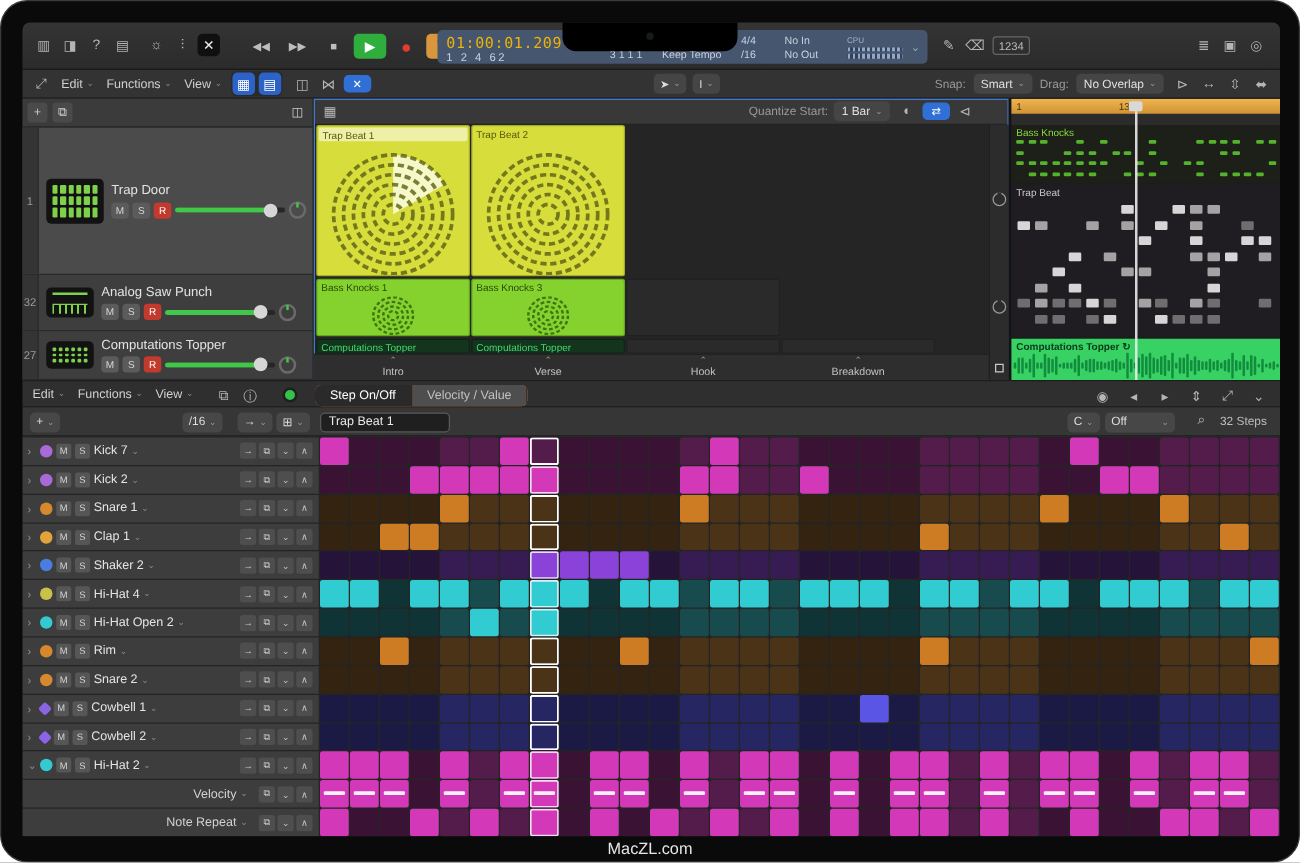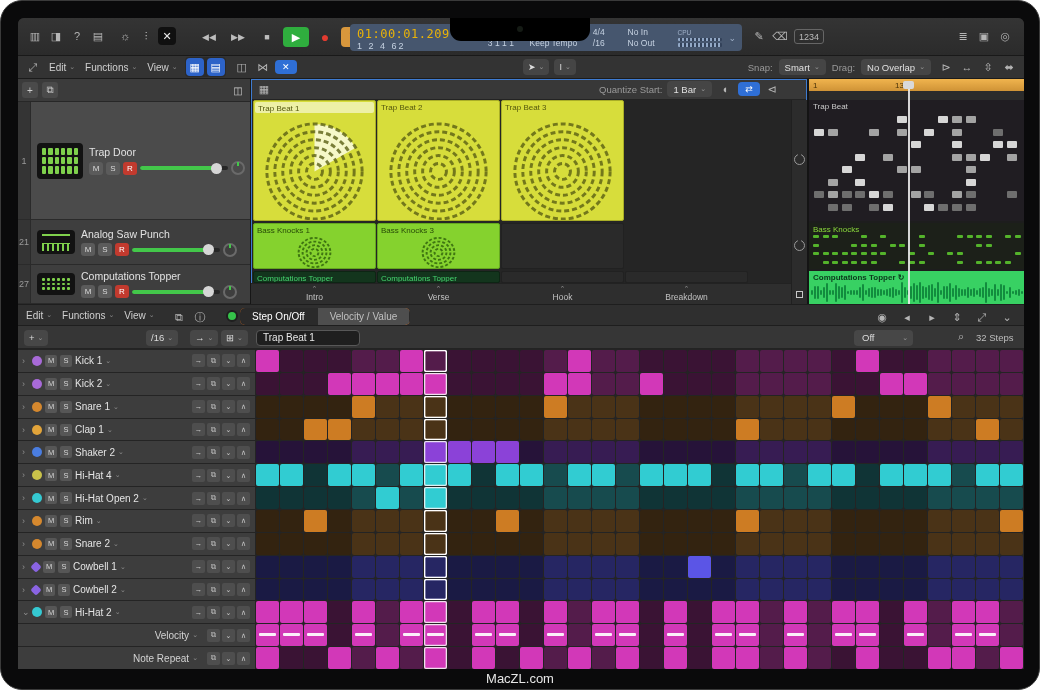--- a/index.html
+++ b/index.html
@@ -125,33 +125,33 @@
   .wave { position:absolute; left:0; right:0; top:11px; bottom:1px; display:flex; align-items:center; gap:1px; padding:0 2px; overflow:hidden; }
   .wbar { width:2px; flex-shrink:0; background:#128c3e; border-radius:1px; }
   .playhead { position:absolute; left:99px; top:10px; bottom:0; width:2px; background:rgba(235,235,235,0.9); z-index:5; }
   .ph-cap { position:absolute; left:94px; top:2px; width:11px; height:8px; background:#d9d9d9; border-radius:2px; z-index:6; }
 
   
   .seq-toolbar { position:relative; height:22px; background:#2f2f2f; border-top:1px solid #1e1e1e; border-bottom:1px solid #1e1e1e; }
   #seq-menus { position:absolute; left:8px; top:0; height:100%; }
   #seq-hicons { position:absolute; left:152px; top:3px; }
   .rec-dot { position:absolute; left:208px; top:5px; width:12px; height:12px; border-radius:50%; background:#35c24a; border:2px solid #1f1f1f; }
-  .mode-tabs { position:absolute; left:222px; top:2.5px; display:flex; background:#f97316; border-radius:5px; overflow:hidden; height:17px;text-align:center; }
+  .mode-tabs { position:absolute; left:234px; top:2.5px; display:flex; background:#f97316; border-radius:5px; overflow:hidden; height:17px;text-align:center; }
   .mode-tab { padding:0 12px; font-size:10px; color:#c0c0c0; display:flex; align-items:center; background:#4e4e4e; border-right:1px solid #2a2a2a; }
   .mode-tab.active { background:#2a2a2a; color:#fff; }
   .right-icons { position:absolute; right:8px; top:3px; gap:7px; display:flex; }
 
   .pattern-bar { position:relative; height:23px; background:#363636; border-bottom:1px solid #232323; }
   .pb-box { position:absolute; top:3.5px; height:16px; background:#474747; border-radius:4px; display:flex; align-items:center; gap:3px; padding:0 5px; color:#ddd; font-size:9.5px; }
   .pb-add { left:6px; }
   .pb-div { left:128px; }
   .pb-t1 { left:172px; }
   .pb-t2 { left:203px; }
   .pb-key { left:836px; }
-  .pb-scale { left:839px; width:56px; }
+  .pb-scale { left:866px; width:56px; }
   .pb-field { position:absolute; left:238px; top:3.5px; width:104px; height:16px; background:#1f1f1f; border:1px solid #585858; border-radius:4px; color:#e8e8e8; font-size:10px; display:flex; align-items:center; padding:0 6px; }
   .pb-search { position:absolute; left:940px; top:4px; color:#b5b5b5; font-size:11px; }
   .pb-len { position:absolute; left:958px; top:6px; color:#bdbdbd; font-size:9.5px; }
 
   #seq-rows { height:320px; background:#242424; display:flex; flex-direction:column; gap:1px; padding-top:1px; }
   .seq-row { flex:1; display:flex; min-height:0; }
   .seq-panel { width:237px; background:#3d3d3d; display:flex; align-items:center; gap:3px; padding:0 5px 0 4px; flex-shrink:0; }
   .disc { color:#8f8f8f; font-size:9px; width:7px; }
   .row-icon { width:10px; height:10px; border-radius:50%; flex-shrink:0; }
   .row-icon.diamond { border-radius:2px; transform:rotate(45deg); width:8px; height:8px; }
@@ -330,21 +330,21 @@
                   <div class="msr r">R</div>
                   <div class="slider">
                     <div class="fill"></div>
                     <div class="knob"></div>
                   </div>
                   <div class="pan"></div>
                 </div>
               </div>
             </div>
             <div class="track-row th1">
-              <div class="num">21</div>
+              <div class="num">32</div>
               <div class="t-icon">
                 <div class="synth-line"></div>
                 <div class="synth-keys"></div>
               </div>
               <div class="t-body">
                 <div class="t-name">Analog Saw Punch</div>
                 <div class="t-ctrl">
                   <div class="msr">M</div>
                   <div class="msr">S</div>
                   <div class="msr r">R</div>
@@ -433,31 +433,20 @@
                 <div class="cell-name">Trap Beat 2</div>
                 <svg class="cell-svg" viewBox="0 0 122 107" preserveAspectRatio="none">
                   <circle cx="61" cy="58" r="8" fill="none" stroke="rgba(90,95,20,0.8)" stroke-width="3" stroke-dasharray="5 3"></circle>
                   <circle cx="61" cy="58" r="16" fill="none" stroke="rgba(90,95,20,0.8)" stroke-width="3" stroke-dasharray="5 3"></circle>
                   <circle cx="61" cy="58" r="24" fill="none" stroke="rgba(90,95,20,0.8)" stroke-width="3" stroke-dasharray="5 3"></circle>
                   <circle cx="61" cy="58" r="32" fill="none" stroke="rgba(90,95,20,0.8)" stroke-width="3" stroke-dasharray="5 3"></circle>
                   <circle cx="61" cy="58" r="40" fill="none" stroke="rgba(90,95,20,0.8)" stroke-width="3" stroke-dasharray="5 3"></circle>
                   <circle cx="61" cy="58" r="48" fill="none" stroke="rgba(90,95,20,0.8)" stroke-width="3" stroke-dasharray="5 3"></circle>
                 </svg>
               </div>
-              <div class="ll-cell cell-trap">
-                <div class="cell-name">Trap Beat 3</div>
-                <svg class="cell-svg" viewBox="0 0 122 107" preserveAspectRatio="none">
-                  <circle cx="61" cy="58" r="8" fill="none" stroke="rgba(90,95,20,0.8)" stroke-width="3" stroke-dasharray="5 3"></circle>
-                  <circle cx="61" cy="58" r="16" fill="none" stroke="rgba(90,95,20,0.8)" stroke-width="3" stroke-dasharray="5 3"></circle>
-                  <circle cx="61" cy="58" r="24" fill="none" stroke="rgba(90,95,20,0.8)" stroke-width="3" stroke-dasharray="5 3"></circle>
-                  <circle cx="61" cy="58" r="32" fill="none" stroke="rgba(90,95,20,0.8)" stroke-width="3" stroke-dasharray="5 3"></circle>
-                  <circle cx="61" cy="58" r="40" fill="none" stroke="rgba(90,95,20,0.8)" stroke-width="3" stroke-dasharray="5 3"></circle>
-                  <circle cx="61" cy="58" r="48" fill="none" stroke="rgba(90,95,20,0.8)" stroke-width="3" stroke-dasharray="5 3"></circle>
-                </svg>
-              </div>
             </div>
             <div class="ll-row" style="height: 46px;">
               <div class="ll-cell cell-bass">
                 <div class="cell-name">Bass Knocks 1</div>
                 <svg class="cell-svg" viewBox="0 0 122 34" preserveAspectRatio="none">
                   <circle cx="61" cy="17" r="4" fill="none" stroke="rgba(45,95,10,0.8)" stroke-width="2" stroke-dasharray="3 2"></circle>
                   <circle cx="61" cy="17" r="8" fill="none" stroke="rgba(45,95,10,0.8)" stroke-width="2" stroke-dasharray="3 2"></circle>
                   <circle cx="61" cy="17" r="12" fill="none" stroke="rgba(45,95,10,0.8)" stroke-width="2" stroke-dasharray="3 2"></circle>
                   <circle cx="61" cy="17" r="16" fill="none" stroke="rgba(45,95,10,0.8)" stroke-width="2" stroke-dasharray="3 2"></circle>
                 </svg>
@@ -510,70 +499,20 @@
       </div>
 
       <div class="arrange">
         <div class="arr-ruler">
           <div class="cycle-band">
             <span class="rn rn1">1</span>
             <span class="rn rn13">13</span>
           </div>
         </div>
         <div id="arr-regions">
-            <div class="arr-region reg-drum">
-              <div class="reg-label">Trap Beat</div>
-              <div class="nb" style="left: 87.8px; top: 16px; background: rgb(214, 214, 214);"></div>
-              <div class="nb" style="left: 129.2px; top: 16px; background: rgb(214, 214, 214);"></div>
-              <div class="nb" style="left: 143px; top: 16px; background: rgb(163, 163, 163);"></div>
-              <div class="nb" style="left: 156.8px; top: 16px; background: rgb(163, 163, 163);"></div>
-              <div class="nb" style="left: 5px; top: 28.5px; background: rgb(214, 214, 214);"></div>
-              <div class="nb" style="left: 18.8px; top: 28.5px; background: rgb(163, 163, 163);"></div>
-              <div class="nb" style="left: 60.2px; top: 28.5px; background: rgb(163, 163, 163);"></div>
-              <div class="nb" style="left: 87.8px; top: 28.5px; background: rgb(163, 163, 163);"></div>
-              <div class="nb" style="left: 115.4px; top: 28.5px; background: rgb(214, 214, 214);"></div>
-              <div class="nb" style="left: 143px; top: 28.5px; background: rgb(163, 163, 163);"></div>
-              <div class="nb" style="left: 184.4px; top: 28.5px; background: rgb(110, 110, 110);"></div>
-              <div class="nb" style="left: 101.6px; top: 41px; background: rgb(214, 214, 214);"></div>
-              <div class="nb" style="left: 143px; top: 41px; background: rgb(214, 214, 214);"></div>
-              <div class="nb" style="left: 184.4px; top: 41px; background: rgb(214, 214, 214);"></div>
-              <div class="nb" style="left: 198.2px; top: 41px; background: rgb(214, 214, 214);"></div>
-              <div class="nb" style="left: 46.4px; top: 53.5px; background: rgb(214, 214, 214);"></div>
-              <div class="nb" style="left: 74px; top: 53.5px; background: rgb(163, 163, 163);"></div>
-              <div class="nb" style="left: 143px; top: 53.5px; background: rgb(163, 163, 163);"></div>
-              <div class="nb" style="left: 156.8px; top: 53.5px; background: rgb(163, 163, 163);"></div>
-              <div class="nb" style="left: 170.6px; top: 53.5px; background: rgb(214, 214, 214);"></div>
-              <div class="nb" style="left: 198.2px; top: 53.5px; background: rgb(163, 163, 163);"></div>
-              <div class="nb" style="left: 32.6px; top: 66px; background: rgb(214, 214, 214);"></div>
-              <div class="nb" style="left: 87.8px; top: 66px; background: rgb(163, 163, 163);"></div>
-              <div class="nb" style="left: 101.6px; top: 66px; background: rgb(163, 163, 163);"></div>
-              <div class="nb" style="left: 156.8px; top: 66px; background: rgb(163, 163, 163);"></div>
-              <div class="nb" style="left: 18.8px; top: 78.5px; background: rgb(163, 163, 163);"></div>
-              <div class="nb" style="left: 46.4px; top: 78.5px; background: rgb(214, 214, 214);"></div>
-              <div class="nb" style="left: 156.8px; top: 78.5px; background: rgb(214, 214, 214);"></div>
-              <div class="nb" style="left: 5px; top: 91px; background: rgb(110, 110, 110);"></div>
-              <div class="nb" style="left: 18.8px; top: 91px; background: rgb(163, 163, 163);"></div>
-              <div class="nb" style="left: 32.6px; top: 91px; background: rgb(110, 110, 110);"></div>
-              <div class="nb" style="left: 46.4px; top: 91px; background: rgb(110, 110, 110);"></div>
-              <div class="nb" style="left: 60.2px; top: 91px; background: rgb(214, 214, 214);"></div>
-              <div class="nb" style="left: 74px; top: 91px; background: rgb(110, 110, 110);"></div>
-              <div class="nb" style="left: 101.6px; top: 91px; background: rgb(163, 163, 163);"></div>
-              <div class="nb" style="left: 115.4px; top: 91px; background: rgb(110, 110, 110);"></div>
-              <div class="nb" style="left: 143px; top: 91px; background: rgb(163, 163, 163);"></div>
-              <div class="nb" style="left: 156.8px; top: 91px; background: rgb(110, 110, 110);"></div>
-              <div class="nb" style="left: 198.2px; top: 91px; background: rgb(110, 110, 110);"></div>
-              <div class="nb" style="left: 18.8px; top: 103.5px; background: rgb(110, 110, 110);"></div>
-              <div class="nb" style="left: 32.6px; top: 103.5px; background: rgb(110, 110, 110);"></div>
-              <div class="nb" style="left: 60.2px; top: 103.5px; background: rgb(110, 110, 110);"></div>
-              <div class="nb" style="left: 74px; top: 103.5px; background: rgb(214, 214, 214);"></div>
-              <div class="nb" style="left: 115.4px; top: 103.5px; background: rgb(214, 214, 214);"></div>
-              <div class="nb" style="left: 129.2px; top: 103.5px; background: rgb(110, 110, 110);"></div>
-              <div class="nb" style="left: 143px; top: 103.5px; background: rgb(110, 110, 110);"></div>
-              <div class="nb" style="left: 156.8px; top: 103.5px; background: rgb(110, 110, 110);"></div>
-            </div>
             <div class="arr-region reg-bass">
               <div class="reg-label">Bass Knocks</div>
               <div class="bd" style="left: 4px; top: 12px;"></div>
               <div class="bd" style="left: 13.6px; top: 12px;"></div>
               <div class="bd" style="left: 23.2px; top: 12px;"></div>
               <div class="bd" style="left: 52px; top: 12px;"></div>
               <div class="bd" style="left: 71.2px; top: 12px;"></div>
               <div class="bd" style="left: 109.6px; top: 12px;"></div>
               <div class="bd" style="left: 148px; top: 12px;"></div>
               <div class="bd" style="left: 157.6px; top: 12px;"></div>
@@ -610,20 +549,70 @@
               <div class="bd" style="left: 52px; top: 37.5px;"></div>
               <div class="bd" style="left: 61.6px; top: 37.5px;"></div>
               <div class="bd" style="left: 90.4px; top: 37.5px;"></div>
               <div class="bd" style="left: 100px; top: 37.5px;"></div>
               <div class="bd" style="left: 109.6px; top: 37.5px;"></div>
               <div class="bd" style="left: 148px; top: 37.5px;"></div>
               <div class="bd" style="left: 167.2px; top: 37.5px;"></div>
               <div class="bd" style="left: 176.8px; top: 37.5px;"></div>
               <div class="bd" style="left: 186.4px; top: 37.5px;"></div>
               <div class="bd" style="left: 196px; top: 37.5px;"></div>
+            </div>
+            <div class="arr-region reg-drum">
+              <div class="reg-label">Trap Beat</div>
+              <div class="nb" style="left: 87.8px; top: 16px; background: rgb(214, 214, 214);"></div>
+              <div class="nb" style="left: 129.2px; top: 16px; background: rgb(214, 214, 214);"></div>
+              <div class="nb" style="left: 143px; top: 16px; background: rgb(163, 163, 163);"></div>
+              <div class="nb" style="left: 156.8px; top: 16px; background: rgb(163, 163, 163);"></div>
+              <div class="nb" style="left: 5px; top: 28.5px; background: rgb(214, 214, 214);"></div>
+              <div class="nb" style="left: 18.8px; top: 28.5px; background: rgb(163, 163, 163);"></div>
+              <div class="nb" style="left: 60.2px; top: 28.5px; background: rgb(163, 163, 163);"></div>
+              <div class="nb" style="left: 87.8px; top: 28.5px; background: rgb(163, 163, 163);"></div>
+              <div class="nb" style="left: 115.4px; top: 28.5px; background: rgb(214, 214, 214);"></div>
+              <div class="nb" style="left: 143px; top: 28.5px; background: rgb(163, 163, 163);"></div>
+              <div class="nb" style="left: 184.4px; top: 28.5px; background: rgb(110, 110, 110);"></div>
+              <div class="nb" style="left: 101.6px; top: 41px; background: rgb(214, 214, 214);"></div>
+              <div class="nb" style="left: 143px; top: 41px; background: rgb(214, 214, 214);"></div>
+              <div class="nb" style="left: 184.4px; top: 41px; background: rgb(214, 214, 214);"></div>
+              <div class="nb" style="left: 198.2px; top: 41px; background: rgb(214, 214, 214);"></div>
+              <div class="nb" style="left: 46.4px; top: 53.5px; background: rgb(214, 214, 214);"></div>
+              <div class="nb" style="left: 74px; top: 53.5px; background: rgb(163, 163, 163);"></div>
+              <div class="nb" style="left: 143px; top: 53.5px; background: rgb(163, 163, 163);"></div>
+              <div class="nb" style="left: 156.8px; top: 53.5px; background: rgb(163, 163, 163);"></div>
+              <div class="nb" style="left: 170.6px; top: 53.5px; background: rgb(214, 214, 214);"></div>
+              <div class="nb" style="left: 198.2px; top: 53.5px; background: rgb(163, 163, 163);"></div>
+              <div class="nb" style="left: 32.6px; top: 66px; background: rgb(214, 214, 214);"></div>
+              <div class="nb" style="left: 87.8px; top: 66px; background: rgb(163, 163, 163);"></div>
+              <div class="nb" style="left: 101.6px; top: 66px; background: rgb(163, 163, 163);"></div>
+              <div class="nb" style="left: 156.8px; top: 66px; background: rgb(163, 163, 163);"></div>
+              <div class="nb" style="left: 18.8px; top: 78.5px; background: rgb(163, 163, 163);"></div>
+              <div class="nb" style="left: 46.4px; top: 78.5px; background: rgb(214, 214, 214);"></div>
+              <div class="nb" style="left: 156.8px; top: 78.5px; background: rgb(214, 214, 214);"></div>
+              <div class="nb" style="left: 5px; top: 91px; background: rgb(110, 110, 110);"></div>
+              <div class="nb" style="left: 18.8px; top: 91px; background: rgb(163, 163, 163);"></div>
+              <div class="nb" style="left: 32.6px; top: 91px; background: rgb(110, 110, 110);"></div>
+              <div class="nb" style="left: 46.4px; top: 91px; background: rgb(110, 110, 110);"></div>
+              <div class="nb" style="left: 60.2px; top: 91px; background: rgb(214, 214, 214);"></div>
+              <div class="nb" style="left: 74px; top: 91px; background: rgb(110, 110, 110);"></div>
+              <div class="nb" style="left: 101.6px; top: 91px; background: rgb(163, 163, 163);"></div>
+              <div class="nb" style="left: 115.4px; top: 91px; background: rgb(110, 110, 110);"></div>
+              <div class="nb" style="left: 143px; top: 91px; background: rgb(163, 163, 163);"></div>
+              <div class="nb" style="left: 156.8px; top: 91px; background: rgb(110, 110, 110);"></div>
+              <div class="nb" style="left: 198.2px; top: 91px; background: rgb(110, 110, 110);"></div>
+              <div class="nb" style="left: 18.8px; top: 103.5px; background: rgb(110, 110, 110);"></div>
+              <div class="nb" style="left: 32.6px; top: 103.5px; background: rgb(110, 110, 110);"></div>
+              <div class="nb" style="left: 60.2px; top: 103.5px; background: rgb(110, 110, 110);"></div>
+              <div class="nb" style="left: 74px; top: 103.5px; background: rgb(214, 214, 214);"></div>
+              <div class="nb" style="left: 115.4px; top: 103.5px; background: rgb(214, 214, 214);"></div>
+              <div class="nb" style="left: 129.2px; top: 103.5px; background: rgb(110, 110, 110);"></div>
+              <div class="nb" style="left: 143px; top: 103.5px; background: rgb(110, 110, 110);"></div>
+              <div class="nb" style="left: 156.8px; top: 103.5px; background: rgb(110, 110, 110);"></div>
             </div>
             <div class="arr-region reg-audio">
               <div class="reg-label">Computations Topper  ↻</div>
               <div class="wave">
                 <div class="wbar" style="height: 5.98044px;"></div>
                 <div class="wbar" style="height: 12.0676px;"></div>
                 <div class="wbar" style="height: 13.1973px;"></div>
                 <div class="wbar" style="height: 5.17695px;"></div>
                 <div class="wbar" style="height: 10.7042px;"></div>
                 <div class="wbar" style="height: 19.7681px;"></div>
@@ -764,21 +753,21 @@
       <span class="pb-len">32 Steps</span>
     </div>
 
     <div id="seq-rows">
         <div class="seq-row">
           <div class="seq-panel">
             <div class="disc">›</div>
             <div class="row-icon" style="background: rgb(168, 106, 216);"></div>
             <div class="ms">M</div>
             <div class="ms">S</div>
-            <div class="row-name">Kick 1</div>
+            <div class="row-name">Kick 7</div>
             <div class="row-chev">⌄</div>
             <div class="row-btns">
               <div class="rb">→</div>
               <div class="rb">⧉</div>
               <div class="rb">⌄</div>
               <div class="rb">∧</div>
             </div>
           </div>
           <div class="seq-grid">
             <div class="step" style="background: rgb(210, 56, 184);"></div>

